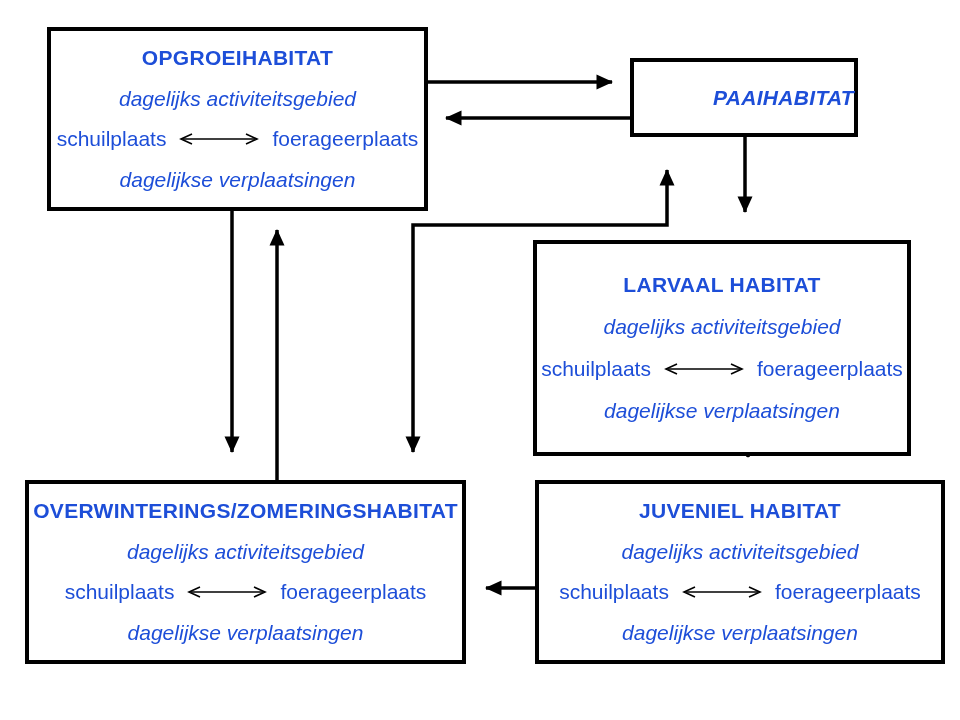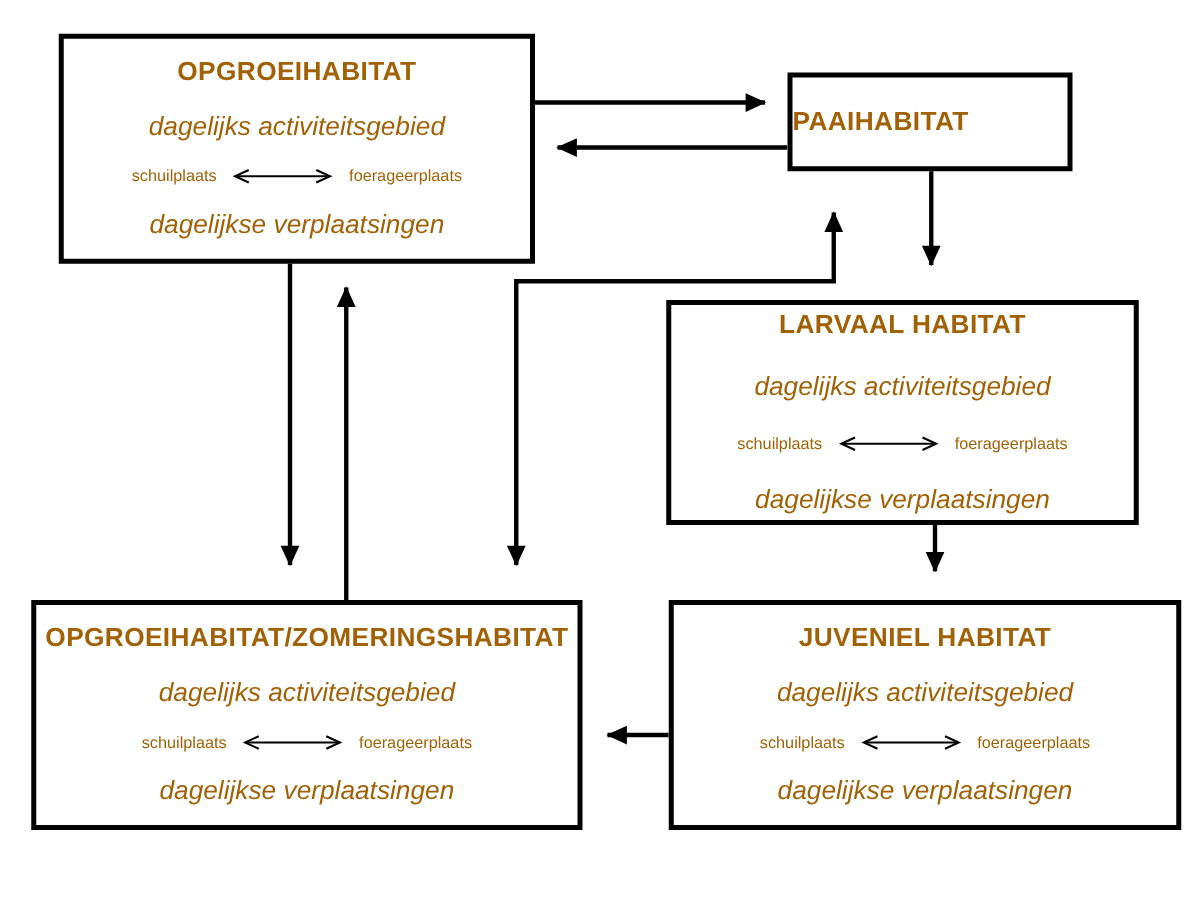--- a/index.html
+++ b/index.html
@@ -1,31 +1,31 @@
 <!DOCTYPE html>
 <html><head>
 <meta charset="utf-8">
 <style>
   html,body{margin:0;padding:0;background:#fff;}
   #stage{
     position:relative;width:960px;height:720px;background:#ffffff;
-    font-family:"Liberation Sans", sans-serif;color:#a16207;overflow:hidden;
+    font-family:"Liberation Sans", sans-serif;color:#1d4ed8;overflow:hidden;
   }
   #arrows{position:absolute;left:0;top:0;width:960px;height:720px;}
   .hbox{
     position:absolute;box-sizing:border-box;border:4px solid #000;background:#fff;
     display:flex;flex-direction:column;align-items:center;justify-content:space-between;
     text-align:center;
   }
   .hbox .title{font-size:21px;font-weight:600;letter-spacing:.3px;white-space:nowrap;}
   .hbox .sub{font-size:21px;font-style:italic;font-weight:500;white-space:nowrap;}
   .hbox .row{display:flex;align-items:center;justify-content:center;white-space:nowrap;}
-  .hbox .lbl{font-size:13px;}
+  .hbox .lbl{font-size:21px;}
   .dblarrow{margin:0 12px;display:block;}
-  #box-paai{align-items:flex-start;justify-content:center;}
+  #box-paai{align-items:flex-end;justify-content:center;font-style:italic;}
 </style>
 </head>
 <body>
 
 <div id="stage">
 
   <svg id="arrows" viewBox="0 0 960 720" xmlns="http://www.w3.org/2000/svg">
     <defs>
       <marker id="ah" markerUnits="userSpaceOnUse" markerWidth="18" markerHeight="16" refX="16" refY="8" orient="auto-start-reverse">
         <path d="M0.5,0.5 L17,8 L0.5,15.5 Z" fill="#000"></path>
@@ -57,21 +57,21 @@
       </svg>
       <span class="lbl">foerageerplaats</span>
     </div>
     <div class="sub">dagelijkse verplaatsingen</div>
   </div>
 
   <div class="hbox" id="box-paai" style="left:630px;top:58px;width:228px;height:79px;">
     <div class="title">PAAIHABITAT</div>
   </div>
 
-  <div class="hbox" id="box-larvaal" style="left:533px;top:240px;width:378px;height:180px;padding:4px 8px;text-align:center;">
+  <div class="hbox" id="box-larvaal" style="left:533px;top:240px;width:378px;height:216px;padding:29px 8px;text-align:center;">
     <div class="title">LARVAAL HABITAT</div>
     <div class="sub">dagelijks activiteitsgebied</div>
     <div class="row">
       <span class="lbl">schuilplaats</span>
       <svg class="dblarrow" width="82" height="14" viewBox="0 0 82 14">
         <g stroke="#000" stroke-width="1.6" fill="none">
           <line x1="5" y1="7" x2="77" y2="7"></line>
           <path d="M14,2 L3,7 L14,12"></path>
           <path d="M68,2 L79,7 L68,12"></path>
         </g>
@@ -92,21 +92,21 @@
           <path d="M14,2 L3,7 L14,12"></path>
           <path d="M68,2 L79,7 L68,12"></path>
         </g>
       </svg>
       <span class="lbl">foerageerplaats</span>
     </div>
     <div class="sub">dagelijkse verplaatsingen</div>
   </div>
 
   <div class="hbox" id="box-overwinterings" style="left:25px;top:480px;width:441px;height:184px;padding:15px 6px;">
-    <div class="title">OPGROEIHABITAT/ZOMERINGSHABITAT</div>
+    <div class="title">OVERWINTERINGS/ZOMERINGSHABITAT</div>
     <div class="sub">dagelijks activiteitsgebied</div>
     <div class="row">
       <span class="lbl">schuilplaats</span>
       <svg class="dblarrow" width="82" height="14" viewBox="0 0 82 14">
         <g stroke="#000" stroke-width="1.6" fill="none">
           <line x1="5" y1="7" x2="77" y2="7"></line>
           <path d="M14,2 L3,7 L14,12"></path>
           <path d="M68,2 L79,7 L68,12"></path>
         </g>
       </svg>

